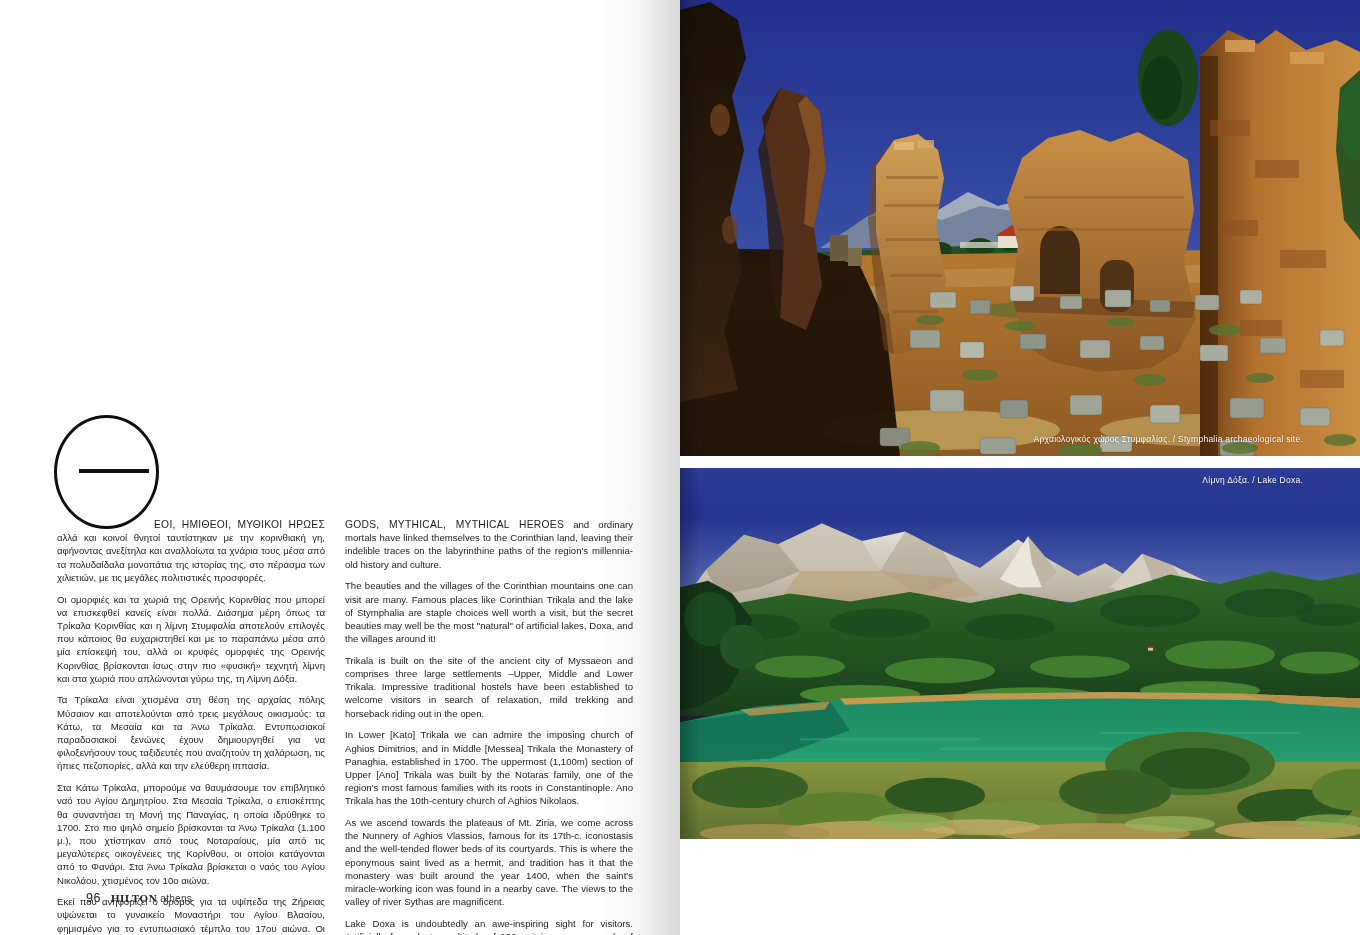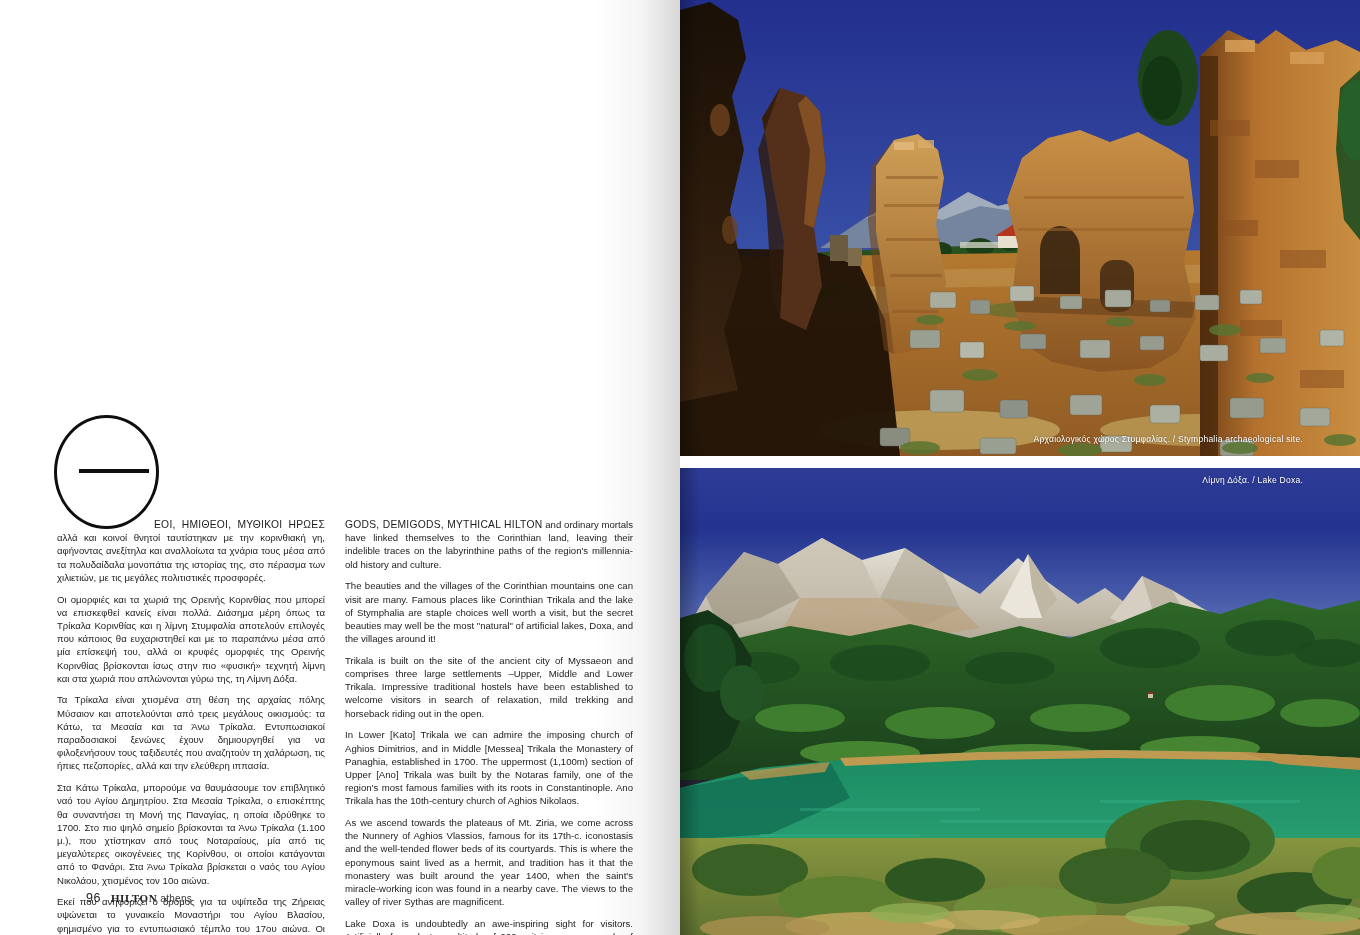--- a/index.html
+++ b/index.html
@@ -26,21 +26,21 @@
             letter-spacing:0.6px;margin-left:10px;text-align:right;}
   .pf-suffix{font-size:10px;color:#3a3a3a;margin-left:3px;letter-spacing:0.3px;}
 
   
   .fold-shadow{position:absolute;left:594px;top:0;width:86px;height:935px;
     background:linear-gradient(to right,rgba(130,130,130,0) 0%,rgba(110,110,110,0.07) 55%,rgba(70,70,70,0.22) 100%);}
 
   
   .photo{position:absolute;left:680px;width:680px;overflow:hidden;background:#223;}
   .photo-top{top:0;height:456px;}
-  .photo-bottom{top:468px;height:467px;}
+  .photo-bottom{top:468px;height:371px;}
   .photo svg{display:block;width:100%;height:100%;}
   .photo .edge{position:absolute;left:0;top:0;width:20px;height:100%;
     background:linear-gradient(to right,rgba(0,0,0,0.28),rgba(0,0,0,0));}
   .caption{position:absolute;color:#fff;font-size:8.5px;letter-spacing:0.25px;
     text-shadow:0 0 2px rgba(0,0,0,0.45);white-space:nowrap;}
   .caption-top{right:57px;top:434px;}
   .caption-bottom{right:57px;top:7px;}
 </style>
 </head>
 <body>
@@ -55,21 +55,21 @@
 
     <div class="col col-greek">
       <p class="lead-para"><span class="lead-caps">ΕΟΙ, ΗΜΙΘΕΟΙ, ΜΥΘΙΚΟΙ ΗΡΩΕΣ</span><span> αλλά και κοινοί θνητοί ταυτίστηκαν με την κορινθιακή γη, αφήνοντας ανεξίτηλα και αναλλοίωτα τα χνάρια τους μέσα από τα πολυδαίδαλα μονοπάτια της ιστορίας της, στο πέρασμα των χιλιετιών, με τις μεγάλες πολιτιστικές προσφορές.</span></p>
       <p>Οι ομορφιές και τα χωριά της Ορεινής Κορινθίας που μπορεί να επισκεφθεί κανείς είναι πολλά. Διάσημα μέρη όπως τα Τρίκαλα Κορινθίας και η λίμνη Στυμφαλία αποτελούν επιλογές που κάποιος θα ευχαριστηθεί και με το παραπάνω μέσα από μία επίσκεψή του, αλλά οι κρυφές ομορφιές της Ορεινής Κορινθίας βρίσκονται ίσως στην πιο «φυσική» τεχνητή λίμνη και στα χωριά που απλώνονται γύρω της, τη Λίμνη Δόξα.</p>
       <p>Τα Τρίκαλα είναι χτισμένα στη θέση της αρχαίας πόλης Μύσαιον και αποτελούνται από τρεις μεγάλους οικισμούς: τα Κάτω, τα Μεσαία και τα Άνω Τρίκαλα. Εντυπωσιακοί παραδοσιακοί ξενώνες έχουν δημιουργηθεί για να φιλοξενήσουν τους ταξιδευτές που αναζητούν τη χαλάρωση, τις ήπιες πεζοπορίες, αλλά και την ελεύθερη ιππασία.</p>
       <p>Στα Κάτω Τρίκαλα, μπορούμε να θαυμάσουμε τον επιβλητικό ναό του Αγίου Δημητρίου. Στα Μεσαία Τρίκαλα, ο επισκέπτης θα συναντήσει τη Μονή της Παναγίας, η οποία ιδρύθηκε το 1700. Στο πιο ψηλό σημείο βρίσκονται τα Άνω Τρίκαλα (1.100 μ.), που χτίστηκαν από τους Νοταραίους, μία από τις μεγαλύτερες οικογένειες της Κορίνθου, οι οποίοι κατάγονται από το Φανάρι. Στα Άνω Τρίκαλα βρίσκεται ο ναός του Αγίου Νικολάου, χτισμένος τον 10ο αιώνα.</p>
       <p>Εκεί που ανηφορίζει ο δρόμος για τα υψίπεδα της Ζήρειας υψώνεται το γυναικείο Μοναστήρι του Αγίου Βλασίου, φημισμένο για το εντυπωσιακό τέμπλο του 17ου αιώνα. Οι αυλές του είναι ολάνθιστες και ιδιαίτερα φροντισμένες. Εδώ ασκήτεψε ο Άγιος Βλάσιος. Η παράδοση θέλει να χτίζεται το μοναστήρι γύρω στο 1400,</p>
     </div>
 
     <div class="col col-english">
-      <p class="lead-para"><span class="lead-caps">GODS, DEMIGODS, MYTHICAL HILTON</span><span> and ordinary mortals have linked themselves to the Corinthian land, leaving their indelible traces on the labyrinthine paths of the region's millennia-old history and culture.</span></p>
+      <p class="lead-para"><span class="lead-caps">GODS, MYTHICAL, MYTHICAL HEROES</span><span> and ordinary mortals have linked themselves to the Corinthian land, leaving their indelible traces on the labyrinthine paths of the region's millennia-old history and culture.</span></p>
       <p>The beauties and the villages of the Corinthian mountains one can visit are many. Famous places like Corinthian Trikala and the lake of Stymphalia are staple choices well worth a visit, but the secret beauties may well be the most "natural" of artificial lakes, Doxa, and the villages around it!</p>
       <p>Trikala is built on the site of the ancient city of Myssaeon and comprises three large settlements –Upper, Middle and Lower Trikala. Impressive traditional hostels have been established to welcome visitors in search of relaxation, mild trekking and horseback riding out in the open.</p>
       <p>In Lower [Kato] Trikala we can admire the imposing church of Aghios Dimitrios, and in Middle [Messea] Trikala the Monastery of Panaghia, established in 1700. The uppermost (1,100m) section of Upper [Ano] Trikala was built by the Notaras family, one of the region's most famous families with its roots in Constantinople. Ano Trikala has the 10th-century church of Aghios Nikolaos.</p>
       <p>As we ascend towards the plateaus of Mt. Ziria, we come across the Nunnery of Aghios Vlassios, famous for its 17th-c. iconostasis and the well-tended flower beds of its courtyards. This is where the eponymous saint lived as a hermit, and tradition has it that the monastery was built around the year 1400, when the saint's miracle-working icon was found in a nearby cave. The views to the valley of river Sythas are magnificent.</p>
       <p>Lake Doxa is undoubtedly an awe-inspiring sight for visitors. Artificially formed at an altitude of 900m, it is a rare example of human intervention which did not</p>
     </div>
 
     <div class="page-footer">
       <span class="pf-num">96</span><span class="pf-brand">HILTON</span><span class="pf-suffix">athens</span>
     </div>

